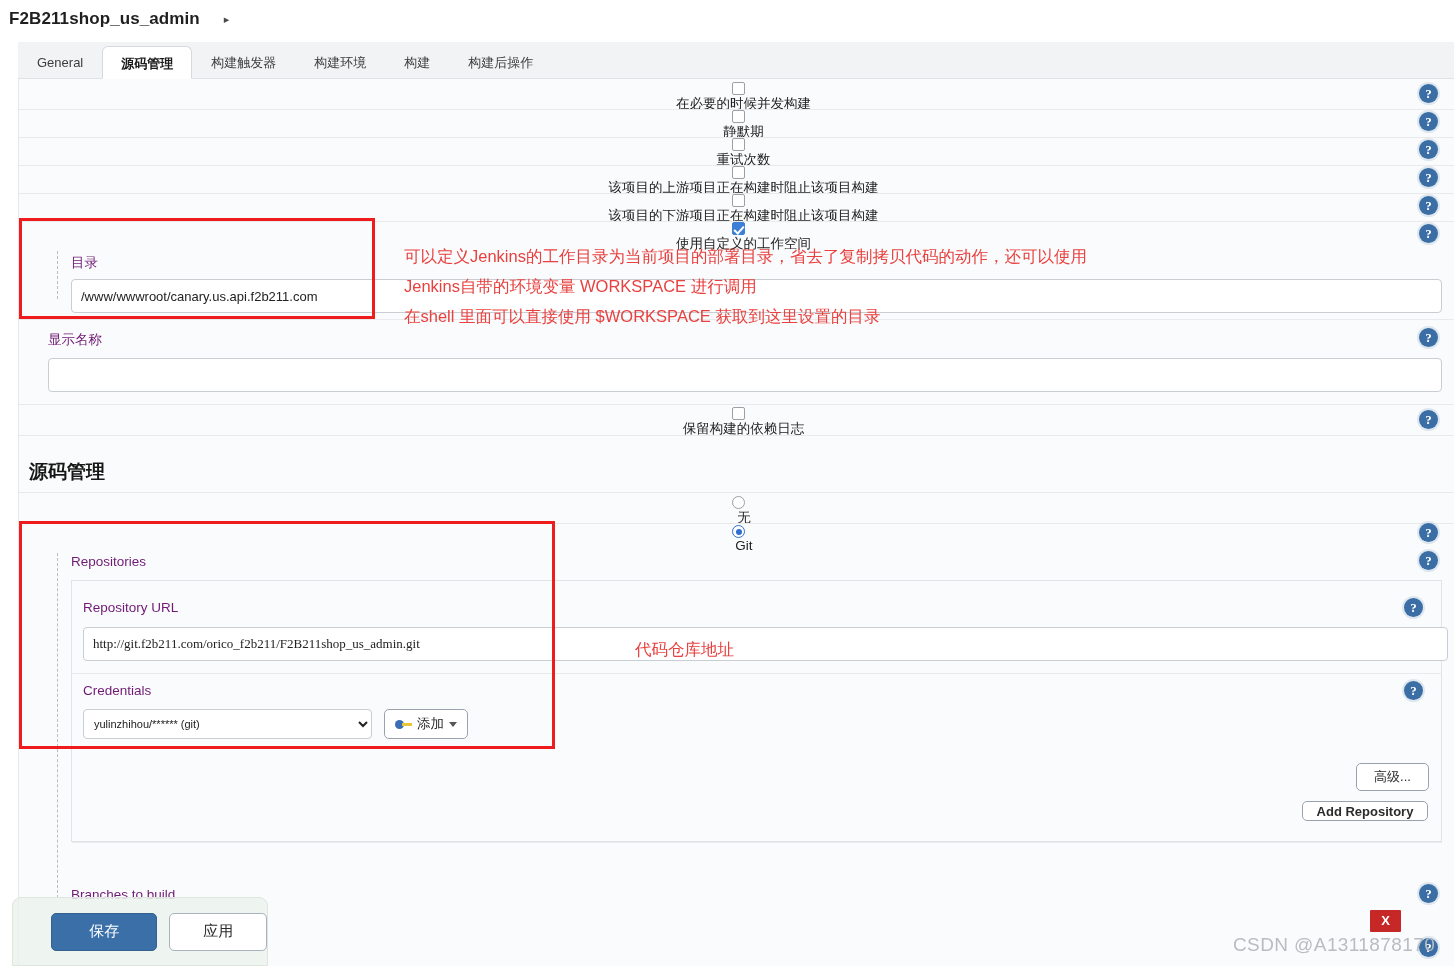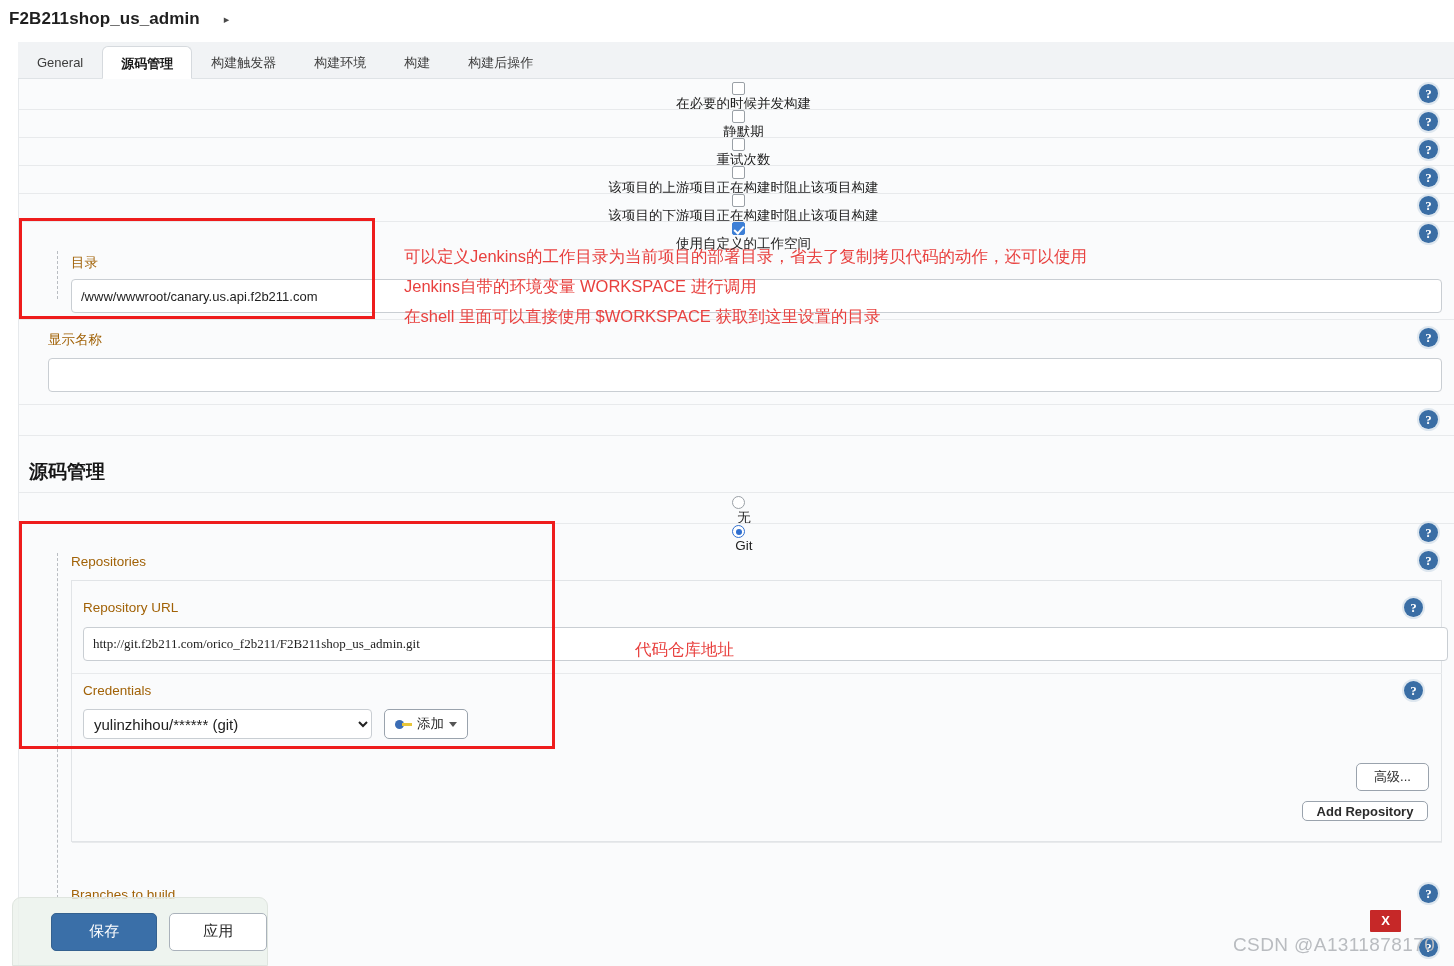--- a/index.html
+++ b/index.html
@@ -65,21 +65,21 @@
   .cb-label { font-size: 13.5px; color: #222; }
 
   .helpicon {
     position: absolute; width: 19px; height: 19px; border-radius: 50%;
     background: #3a6ea5; color: #fff; font-size: 13px; font-weight: bold;
     text-align: center; line-height: 19px; cursor: pointer;
     font-family: "Liberation Serif", serif;
     box-shadow: 0 0 0 2px rgba(58,110,165,.14);
   }
 
-  .fieldlabel { font-size: 13.5px; color: #a16207; }
+  .fieldlabel { font-size: 13.5px; color: #701a75; }
   .textinput {
     background: #fff; border: 1px solid #c9ced3; border-radius: 4px;
     height: 30px; font-size: 13px; color: #222; padding: 16px 9px;
     font-family: "Liberation Sans", sans-serif; outline: none;
   }
   .section-title { font-size: 19px; font-weight: bold; color: #171717; }
 
   .radio {
     width: 13px; height: 13px; border-radius: 50%; border: 1px solid #9aa0a6;
     background: #fff; flex: none; margin-right: 11px; cursor: pointer; position: relative;
@@ -95,21 +95,21 @@
   .panel { position: absolute; background: #fafbfc; border: 1px solid #e1e4e7; }
 
   .btn {
     background: #fff; border: 1px solid #9aa3ad; border-radius: 5px;
     font-size: 13px; color: #2b2b2b; cursor: pointer; font-weight: bold;
     font-family: "Liberation Sans", sans-serif;
   }
   .btn.plain { font-weight: normal; }
 
   select.cred {
-    height: 30px; font-size: 15px; border: 1px solid #c9ced3; border-radius: 4px;
+    height: 30px; font-size: 11px; border: 1px solid #c9ced3; border-radius: 4px;
     background: #fff; color: #222; padding: 0 6px;
     font-family: "Liberation Sans", sans-serif;
   }
 
   .addbtn {
     display: flex; align-items: center; gap: 5px;
     height: 30px; padding: 0 10px; background: #fff;
     border: 1px solid #9aa3ad; border-radius: 5px; cursor: pointer; font-size: 13.5px;
   }
   .keyicon { position: relative; width: 17px; height: 9px; flex: none; }
@@ -221,20 +221,24 @@
 
     <input class="textinput" style="position: absolute; left: 52px; top: 200px; width: 1371px;" value="/www/wwwroot/canary.us.api.f2b211.com">
 
     <div class="sep" style="top:240px;"></div>
 
     <div class="fieldlabel" style="position:absolute; left:29px; top:252px;">显示名称</div>
     <input class="textinput" style="position: absolute; left: 29px; top: 279px; width: 1394px;" value="">
 
     <div class="sep" style="top:325px;"></div>
 
+    <div class="row cb-row" style="top:328px;">
+      <span class="cbx"></span>
+      <span class="cb-label">保留构建的依赖日志</span>
+    </div>
     <div class="sep" style="top:356px;"></div>
 
     <div class="section-title" style="position:absolute; left:10px; top:380px;">源码管理</div>
     <div class="sep" style="top:413px;"></div>
 
     <div class="row cb-row" style="top:417px; padding-left:14px;">
       <span class="radio"></span>
       <span class="cb-label">无</span>
     </div>
     <div class="sep" style="top:444px;"></div>

